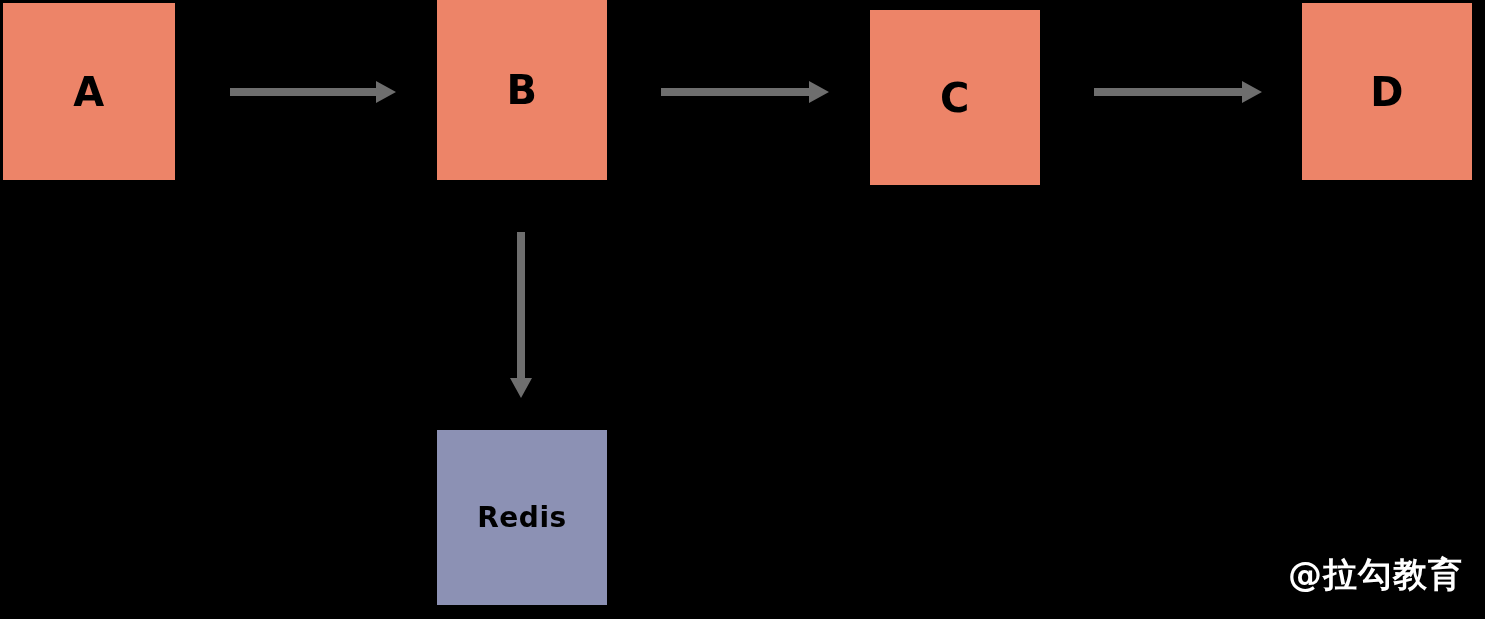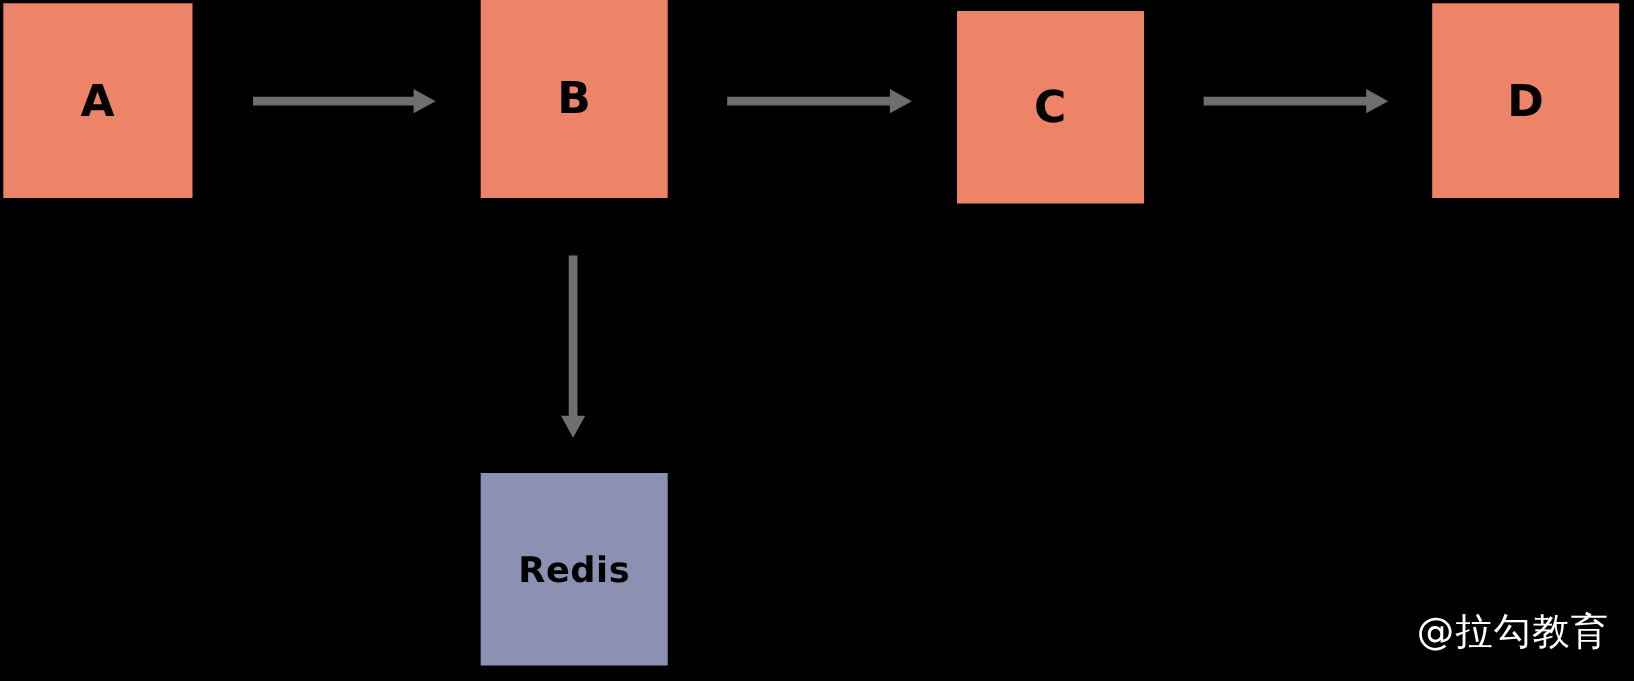--- a/index.html
+++ b/index.html
@@ -32,21 +32,21 @@
     line-height: 1;
     user-select: none;
   }
   .node-service {
     background: #ED8468;
     font-size: 40px;
     letter-spacing: 0.5px;
   }
   .node-store {
     background: #8C91B4;
-    font-size: 32px;
+    font-size: 28px;
     letter-spacing: 0.5px;
     text-align: right;
   }
 
   #node-a { left: 3px;    top: 3px;   width: 172px; height: 177px; }
   #node-b { left: 437px;  top: 0px;   width: 170px; height: 180px; }
   #node-c { left: 870px;  top: 10px;  width: 170px; height: 175px; }
   #node-d { left: 1302px; top: 3px;   width: 170px; height: 177px; }
   #node-redis { left: 437px; top: 430px; width: 170px; height: 175px; }
 
@@ -62,21 +62,21 @@
   #arrow-cd { left: 1094px; top: 78px; }
   #arrow-b-redis { left: 506px; top: 232px; }
 
   
   #watermark {
     position: absolute;
     right: 22px;
     bottom: 28px;
     color: #FFFFFF;
     font-size: 34px;
-    font-weight: normal;
+    font-weight: bold;
     letter-spacing: 1px;
     line-height: 1;
     white-space: nowrap;
     user-select: none;
   }
 </style>
 </head>
 <body>
 
 <div id="canvas">

